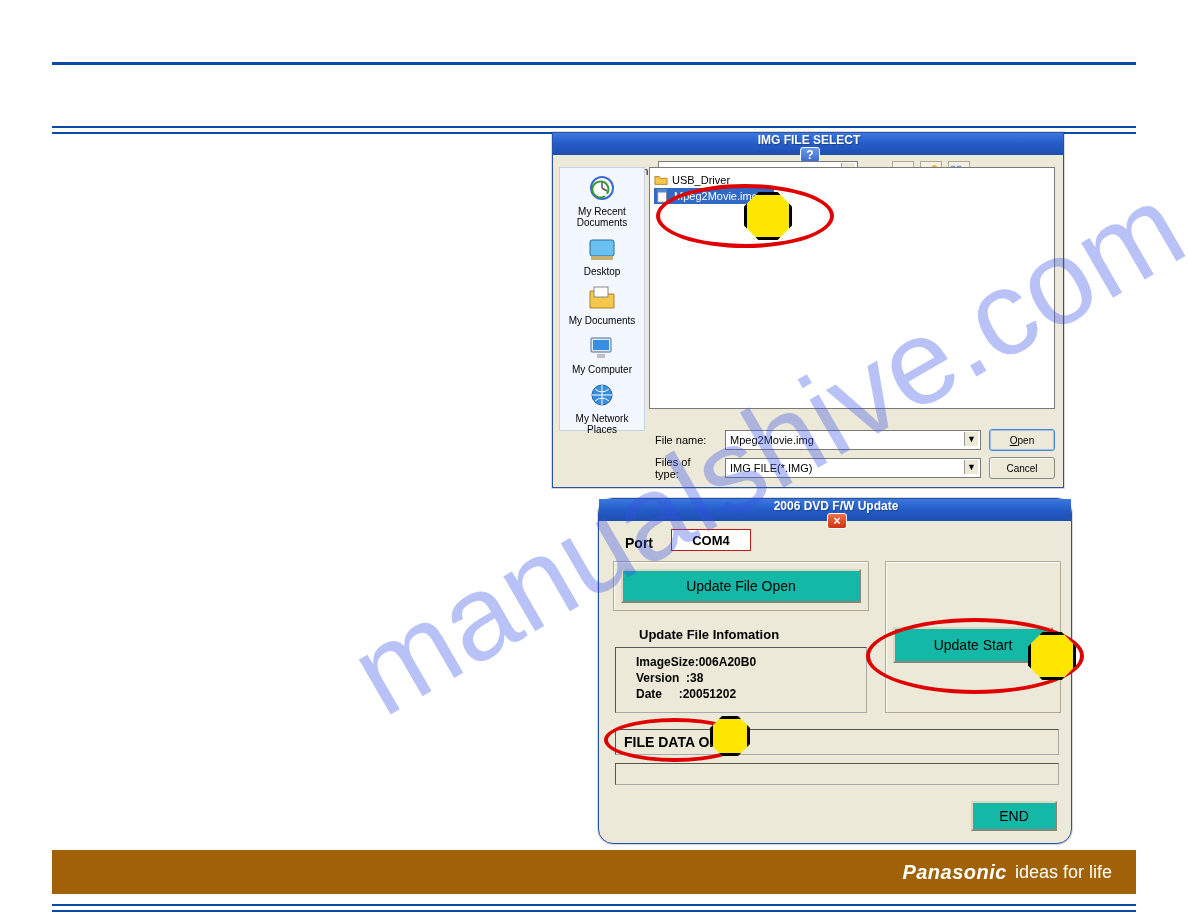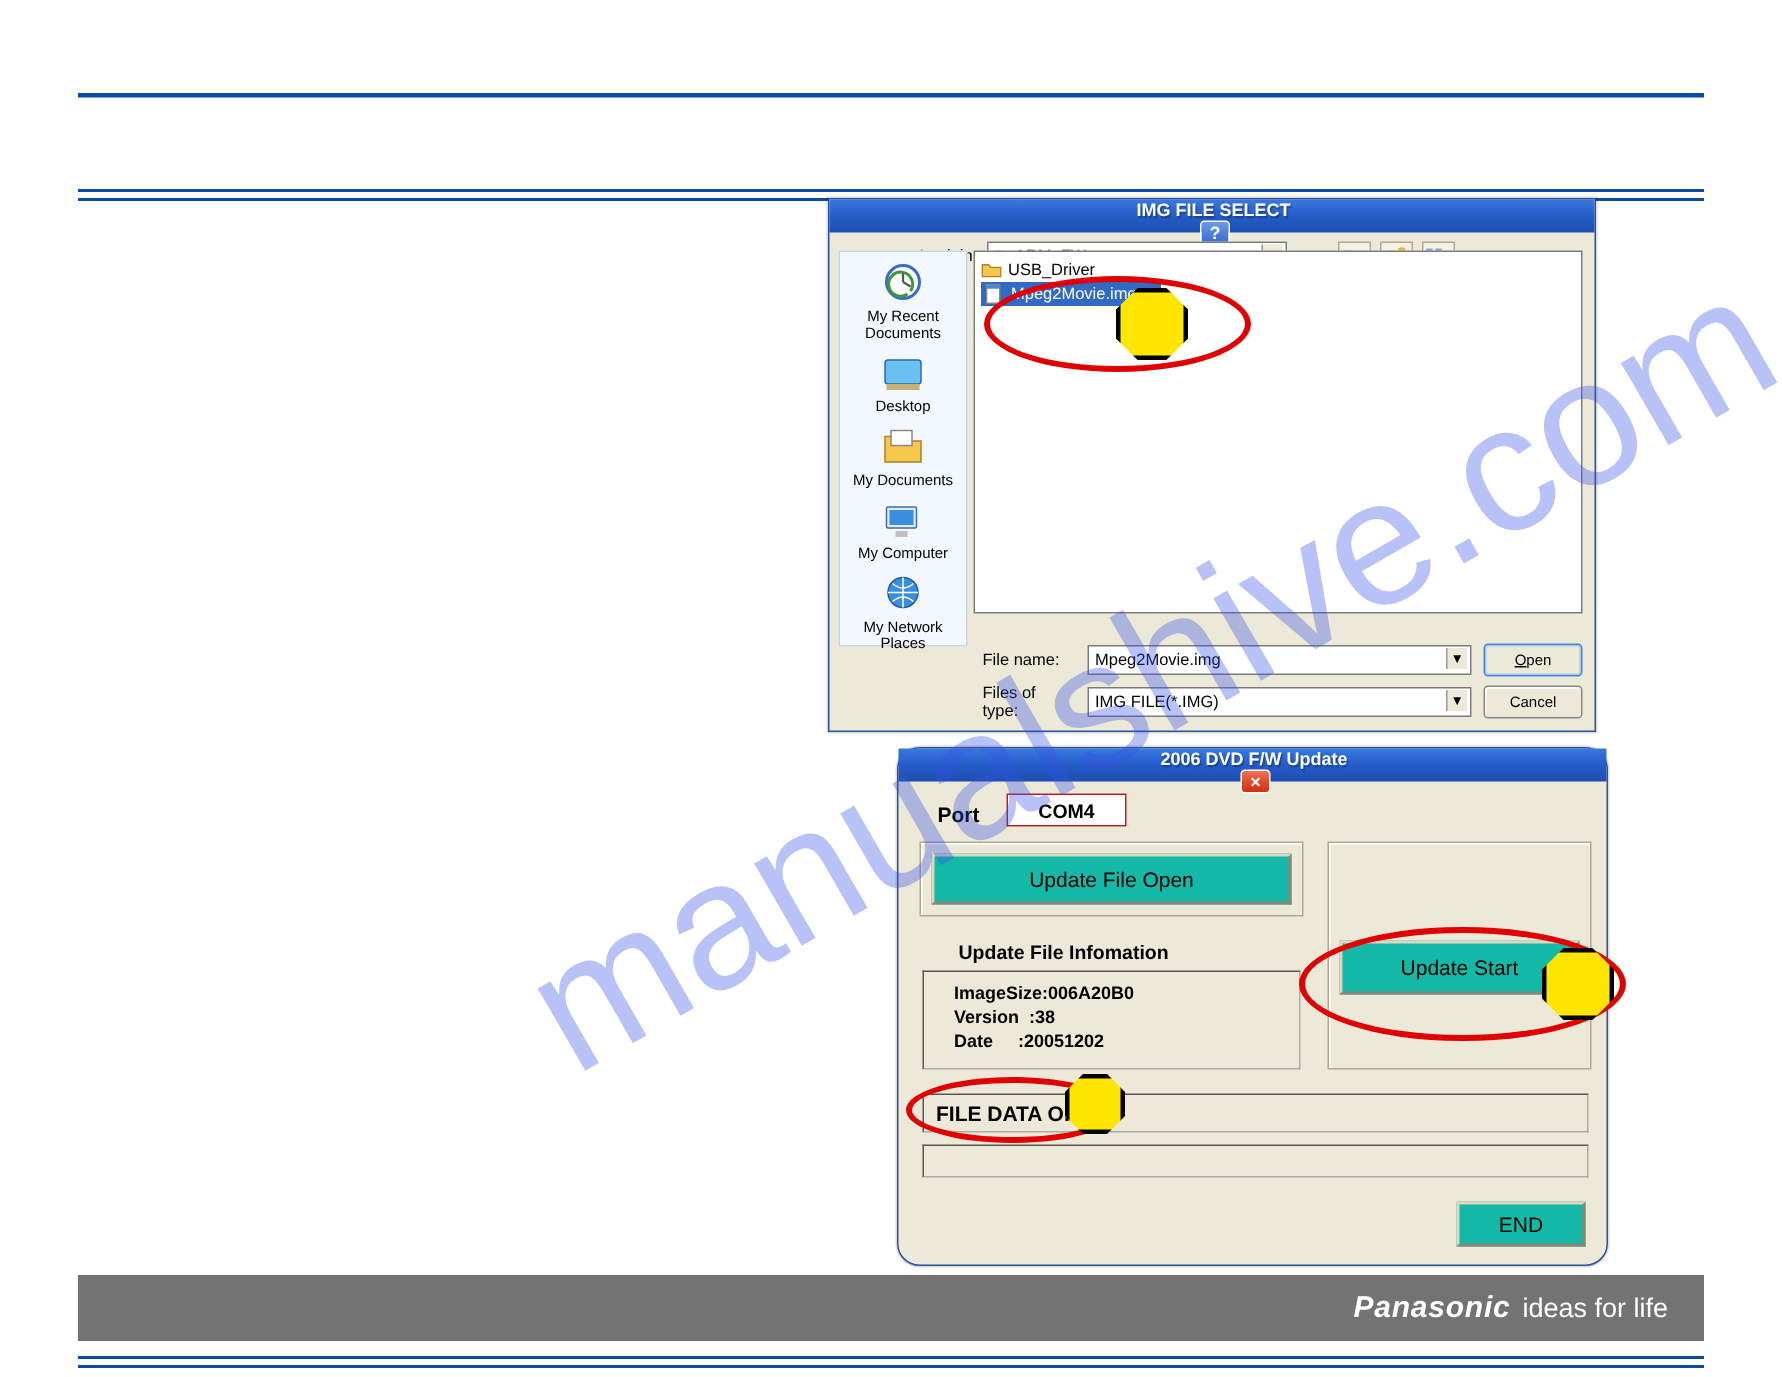--- a/index.html
+++ b/index.html
@@ -2,21 +2,21 @@
 <html><head>
 <meta charset="utf-8">
 <style>
 * { box-sizing: border-box; margin: 0; padding: 0; }
 body { width: 1188px; height: 918px; background: #fff; font-family: Tahoma, Arial, sans-serif; font-size: 11px; position: relative; }
 .hr-thin { position: absolute; left: 52px; right: 52px; height: 3px; background: #0a4aa8; }
 .hr-double { position: absolute; left: 52px; right: 52px; height: 2px; background: #0a4aa8; }
 .hr1 { top: 62px; }
 .hr2a { top: 126px; }
 .hr2b { top: 132px; }
-.footer-band { position: absolute; left: 52px; right: 52px; top: 850px; height: 44px; background: #737373; color:#fff; display:flex; align-items:center; justify-content:flex-end; padding-right: 24px; }
+.footer-band { position: absolute; left: 52px; right: 52px; top: 850px; height: 44px; background: #a16207; color:#fff; display:flex; align-items:center; justify-content:flex-end; padding-right: 24px; }
 .footer-band .brand { font-style: italic; font-weight: bold; font-size: 20px; letter-spacing: .5px; margin-right: 8px;}
 .footer-band .slogan { font-size: 18px; font-weight: normal; }
 .hr3a { top: 904px; }
 .hr3b { top: 910px; }
 
 .watermark { position:absolute; left: 300px; top: 380px; font-size: 120px; color: rgba(55,80,230,.35); font-family: Arial, sans-serif; transform: rotate(-30deg); pointer-events:none; z-index:50; white-space:nowrap; }
 
 .win { position: absolute; border: 1px solid #2a52a0; background: #ece9d8; box-shadow: 0 0 0 1px rgba(0,0,0,.15);}
 .titlebar { background: linear-gradient(#3a78e0,#245cc8 50%,#1d4fb0); color: #fff; font-weight: bold; font-size: 12px; height: 22px; display:flex; align-items:center; padding: 0 4px 0 6px; flex-direction: column; }
 .titlebar .ttxt { flex:1; text-shadow: 1px 1px 1px rgba(0,0,0,.3); }

